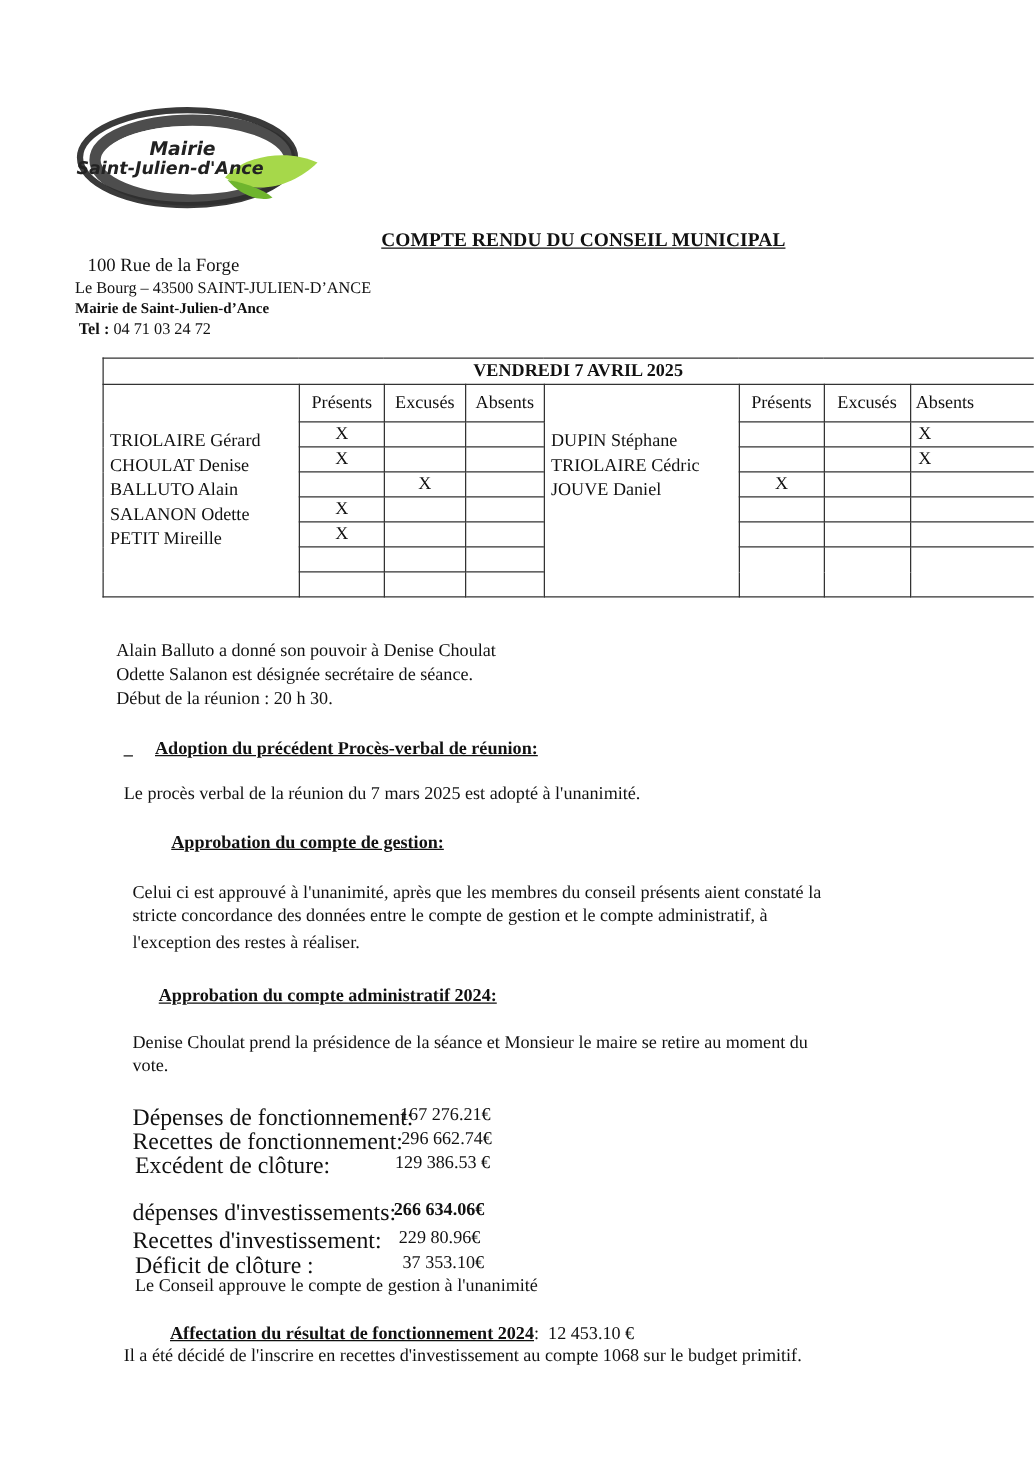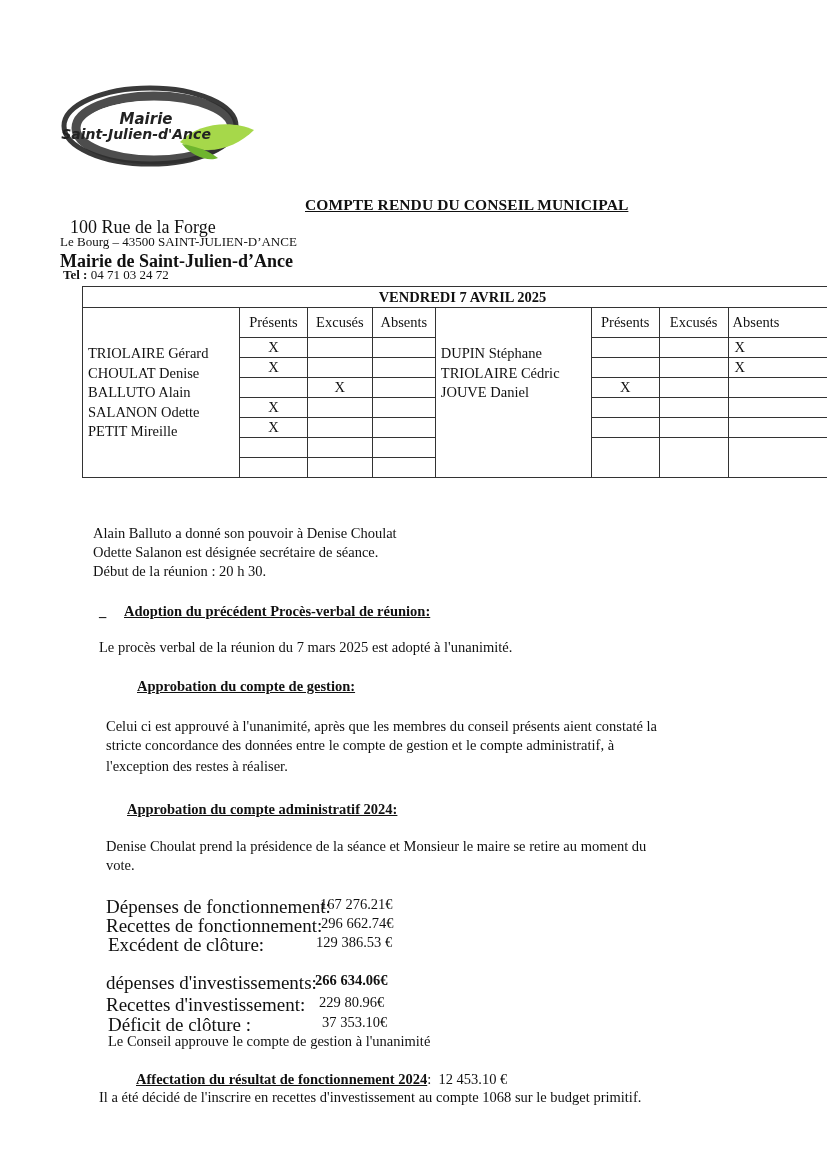--- a/index.html
+++ b/index.html
@@ -1,27 +1,27 @@
 <!DOCTYPE html>
 <html><head>
 <meta charset="utf-8">
 <style>
   html, body { margin: 0; padding: 0; background: #ffffff; }
   body { width: 827px; height: 1169px; position: relative; overflow: hidden;
          font-family: "Liberation Serif", "DejaVu Serif", serif; color: #111; }
-  .abs { position: absolute; white-space: nowrap; margin-top: 12px; }
+  .abs { position: absolute; white-space: nowrap; }
 
   
   .logo { position: absolute; left: 58px; top: 84px; width: 200px; height: 86px; }
   .logo svg { width: 100%; height: 100%; }
 
   .doc-title { left: 305px; top: 184px; font-size: 15.5px; font-weight: bold; text-decoration: underline; letter-spacing: 0.1px; }
-  .addr1 { left: 70px; top: 205px; font-size: 18px; }
+  .addr1 { left: 70px; top: 205px; font-size: 15px; }
   .addr2 { left: 60px; top: 222px; font-size: 13px; }
-  .addr3 { left: 60px; top: 239px; font-size: 18px; font-weight: bold; }
+  .addr3 { left: 60px; top: 239px; font-size: 12px; font-weight: bold; }
   .addr4 { left: 63px; top: 255px; font-size: 13px; }
   .addr4 b { font-weight: bold; }
 
   
   .att-table { position: absolute; left: 82px; top: 286px; width: 760px; border-collapse: collapse; font-size: 14.5px; }
   .att-table td { border: 1px solid #333; padding: 0; height: 19px; line-height: 19px; }
   .att-table .date-cell { text-align: center; font-weight: bold; font-size: 14.5px; height: 20px; border-right: none; }
   .att-table .hdr { text-align: center; height: 29px; line-height: 29px; }
   .att-table .hdr.left-align { text-align: left; padding-left: 4px; }
   .att-table .mark { text-align: center; }

